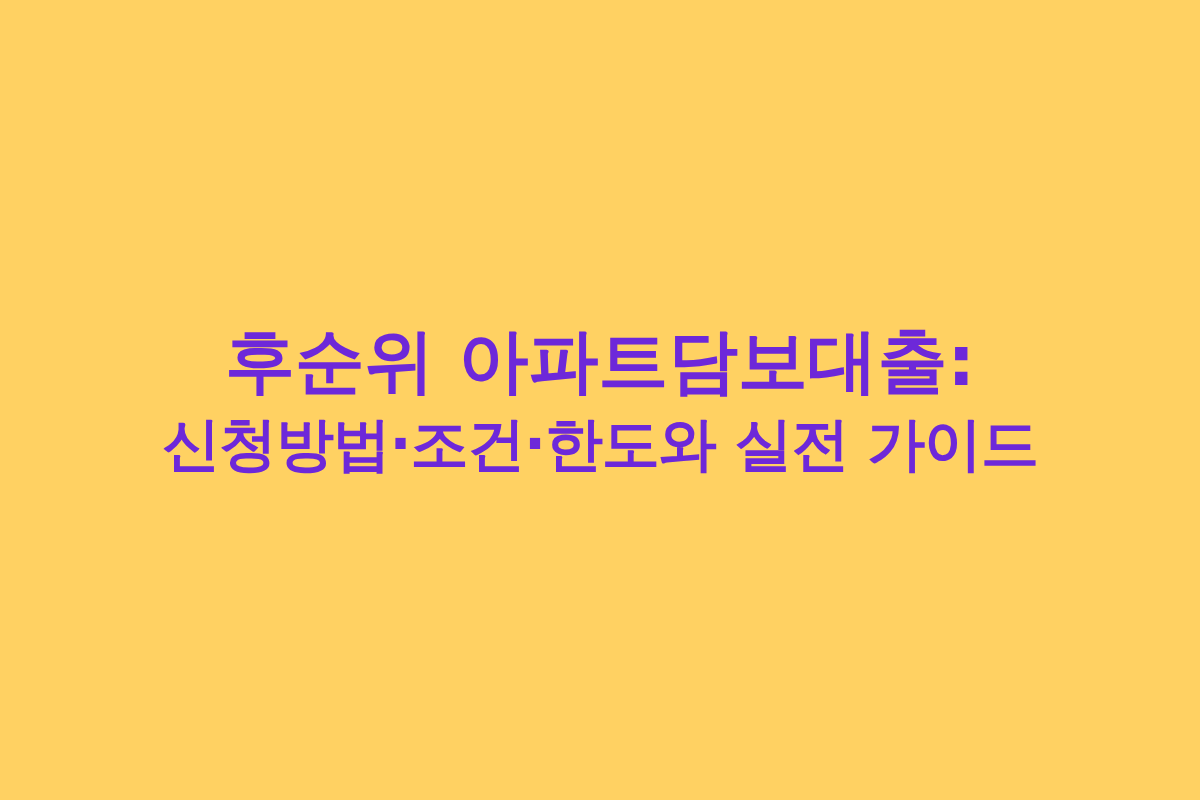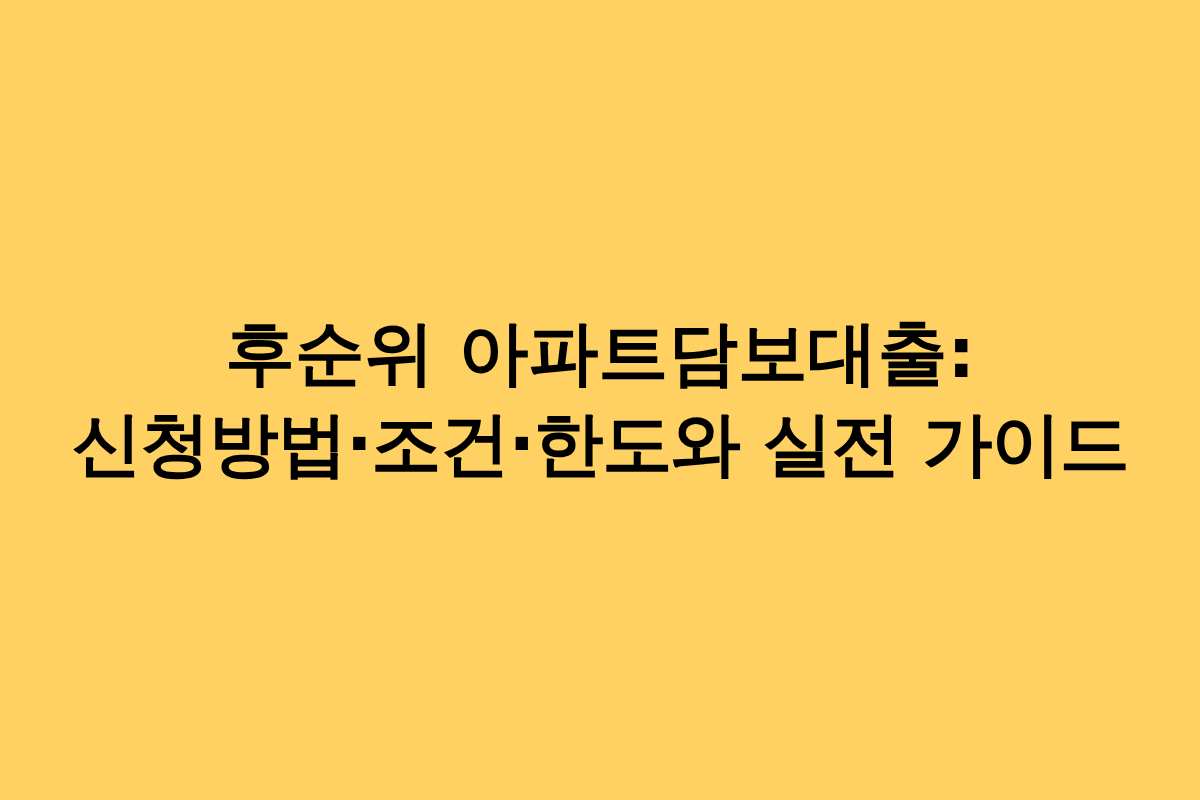--- a/index.html
+++ b/index.html
@@ -35,30 +35,30 @@
     line-height: 1.30;
     -webkit-font-smoothing: antialiased;
     margin-top: -2px;
     padding: 0 8px;
     box-sizing: border-box;
   }
 
   .headline-line {
     display: block;
     white-space: nowrap;
-    color: #000000;
+    color: #6d28d9;
     font-weight: 900;
   }
 
   .headline-line-1 {
     font-size: 70px;
   }
 
   .headline-line-2 {
-    font-size: 70px;
+    font-size: 58px;
     letter-spacing: -0.02em;
   }
 </style>
 </head>
 <body>
 
 <div class="banner" style="background: rgb(255, 209, 98); color: rgb(16, 58, 79);">
 
   <div class="headline">
 

